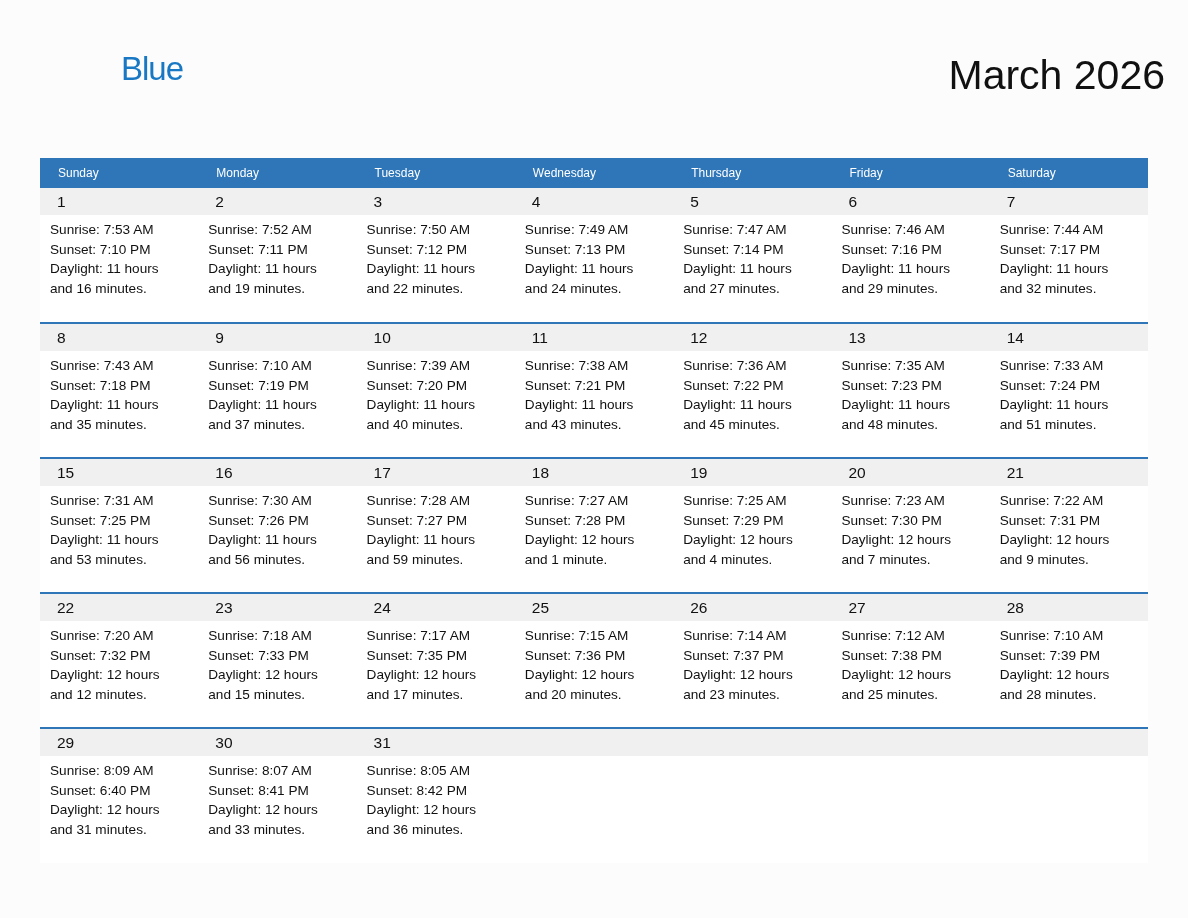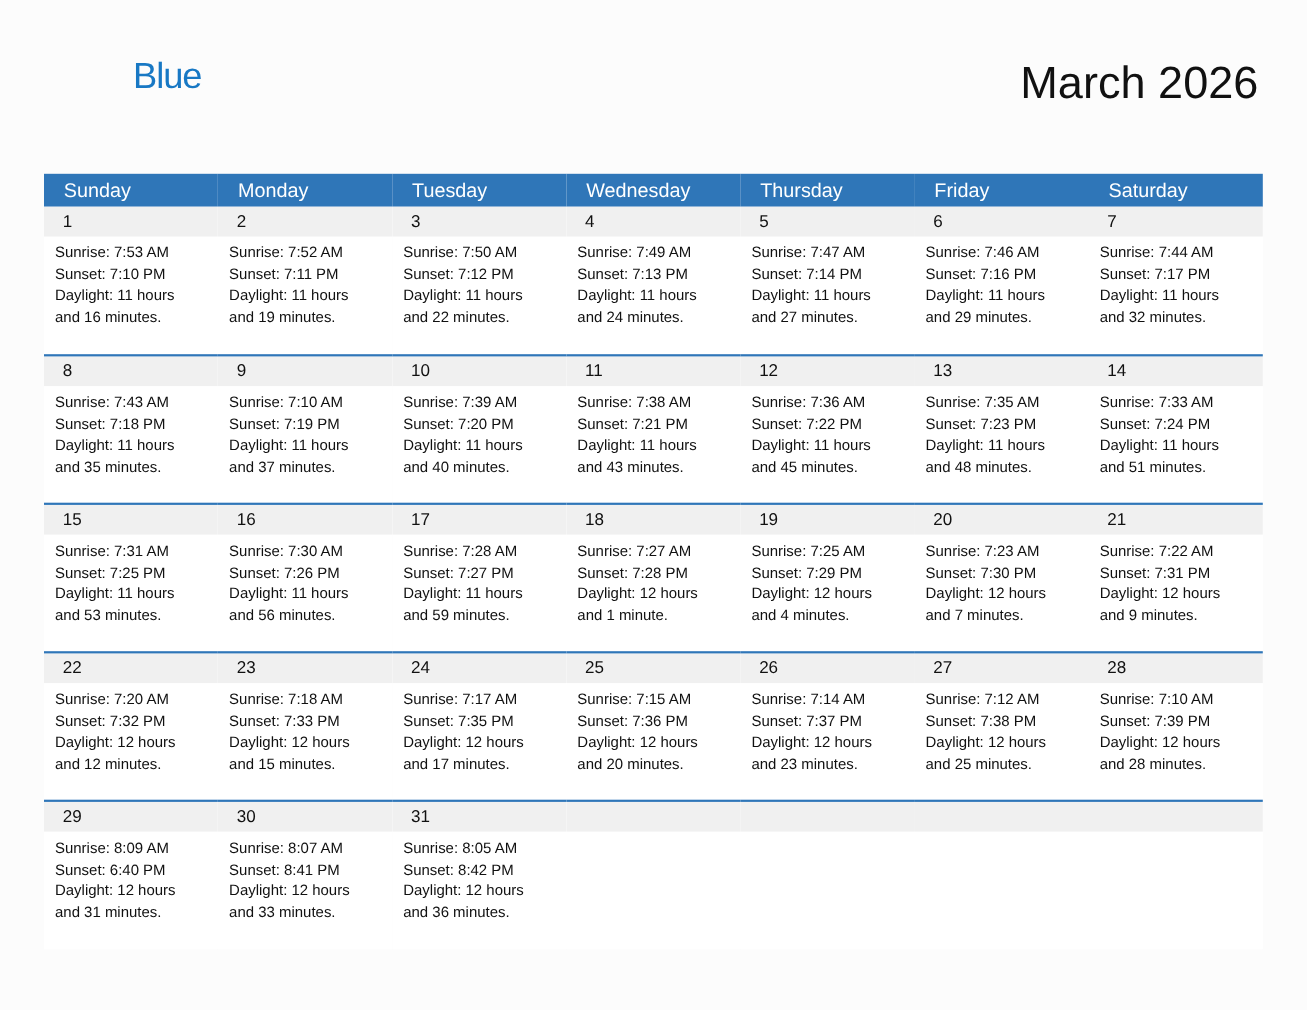--- a/index.html
+++ b/index.html
@@ -18,32 +18,32 @@
   .logo-row1 { display: flex; align-items: flex-start; }
   .logo-general {
     font-size: 33px; letter-spacing: -1px; color: #1a1a1a; font-weight: 500;
   }
   .logo-tri { display: block; margin: 3px 0 0 2px; }
   .logo-blue {
     font-size: 33px; letter-spacing: -1px; font-weight: 500;
     color: var(--logo-blue, #1878C4);
     margin: -4px 0 16px 73px;
   }
-  .title-block { position: absolute; right: 44px; top: 52px; text-align: left; }
+  .title-block { position: absolute; right: 23px; top: 52px; text-align: left; }
   .page-title { font-size: 41px; font-weight: 400; color: #111; }
   .page-subtitle { font-size: 24px; font-weight: 400; color: #111; margin-top: 12px; }
 
   
   table.calendar {
     width: 1108px; margin: 0 40px;
     border-collapse: collapse; table-layout: fixed;
   }
   table.calendar th {
     background: var(--accent, #2F76B8);
-    color: #fff; font-weight: 400; font-size: 18px;
+    color: #fff; font-weight: 400; font-size: 12px;
     text-align: left; height: 30px; padding: 0 0 0 18px;
     vertical-align: middle;
   }
   table.calendar td {
     height: 135px; vertical-align: top;
     background: #fff; padding: 0;
   }
   table.calendar tbody tr.sep td { border-top: 2px solid var(--accent, #2F76B8); }
   .num {
     height: 27px; line-height: 27px;

